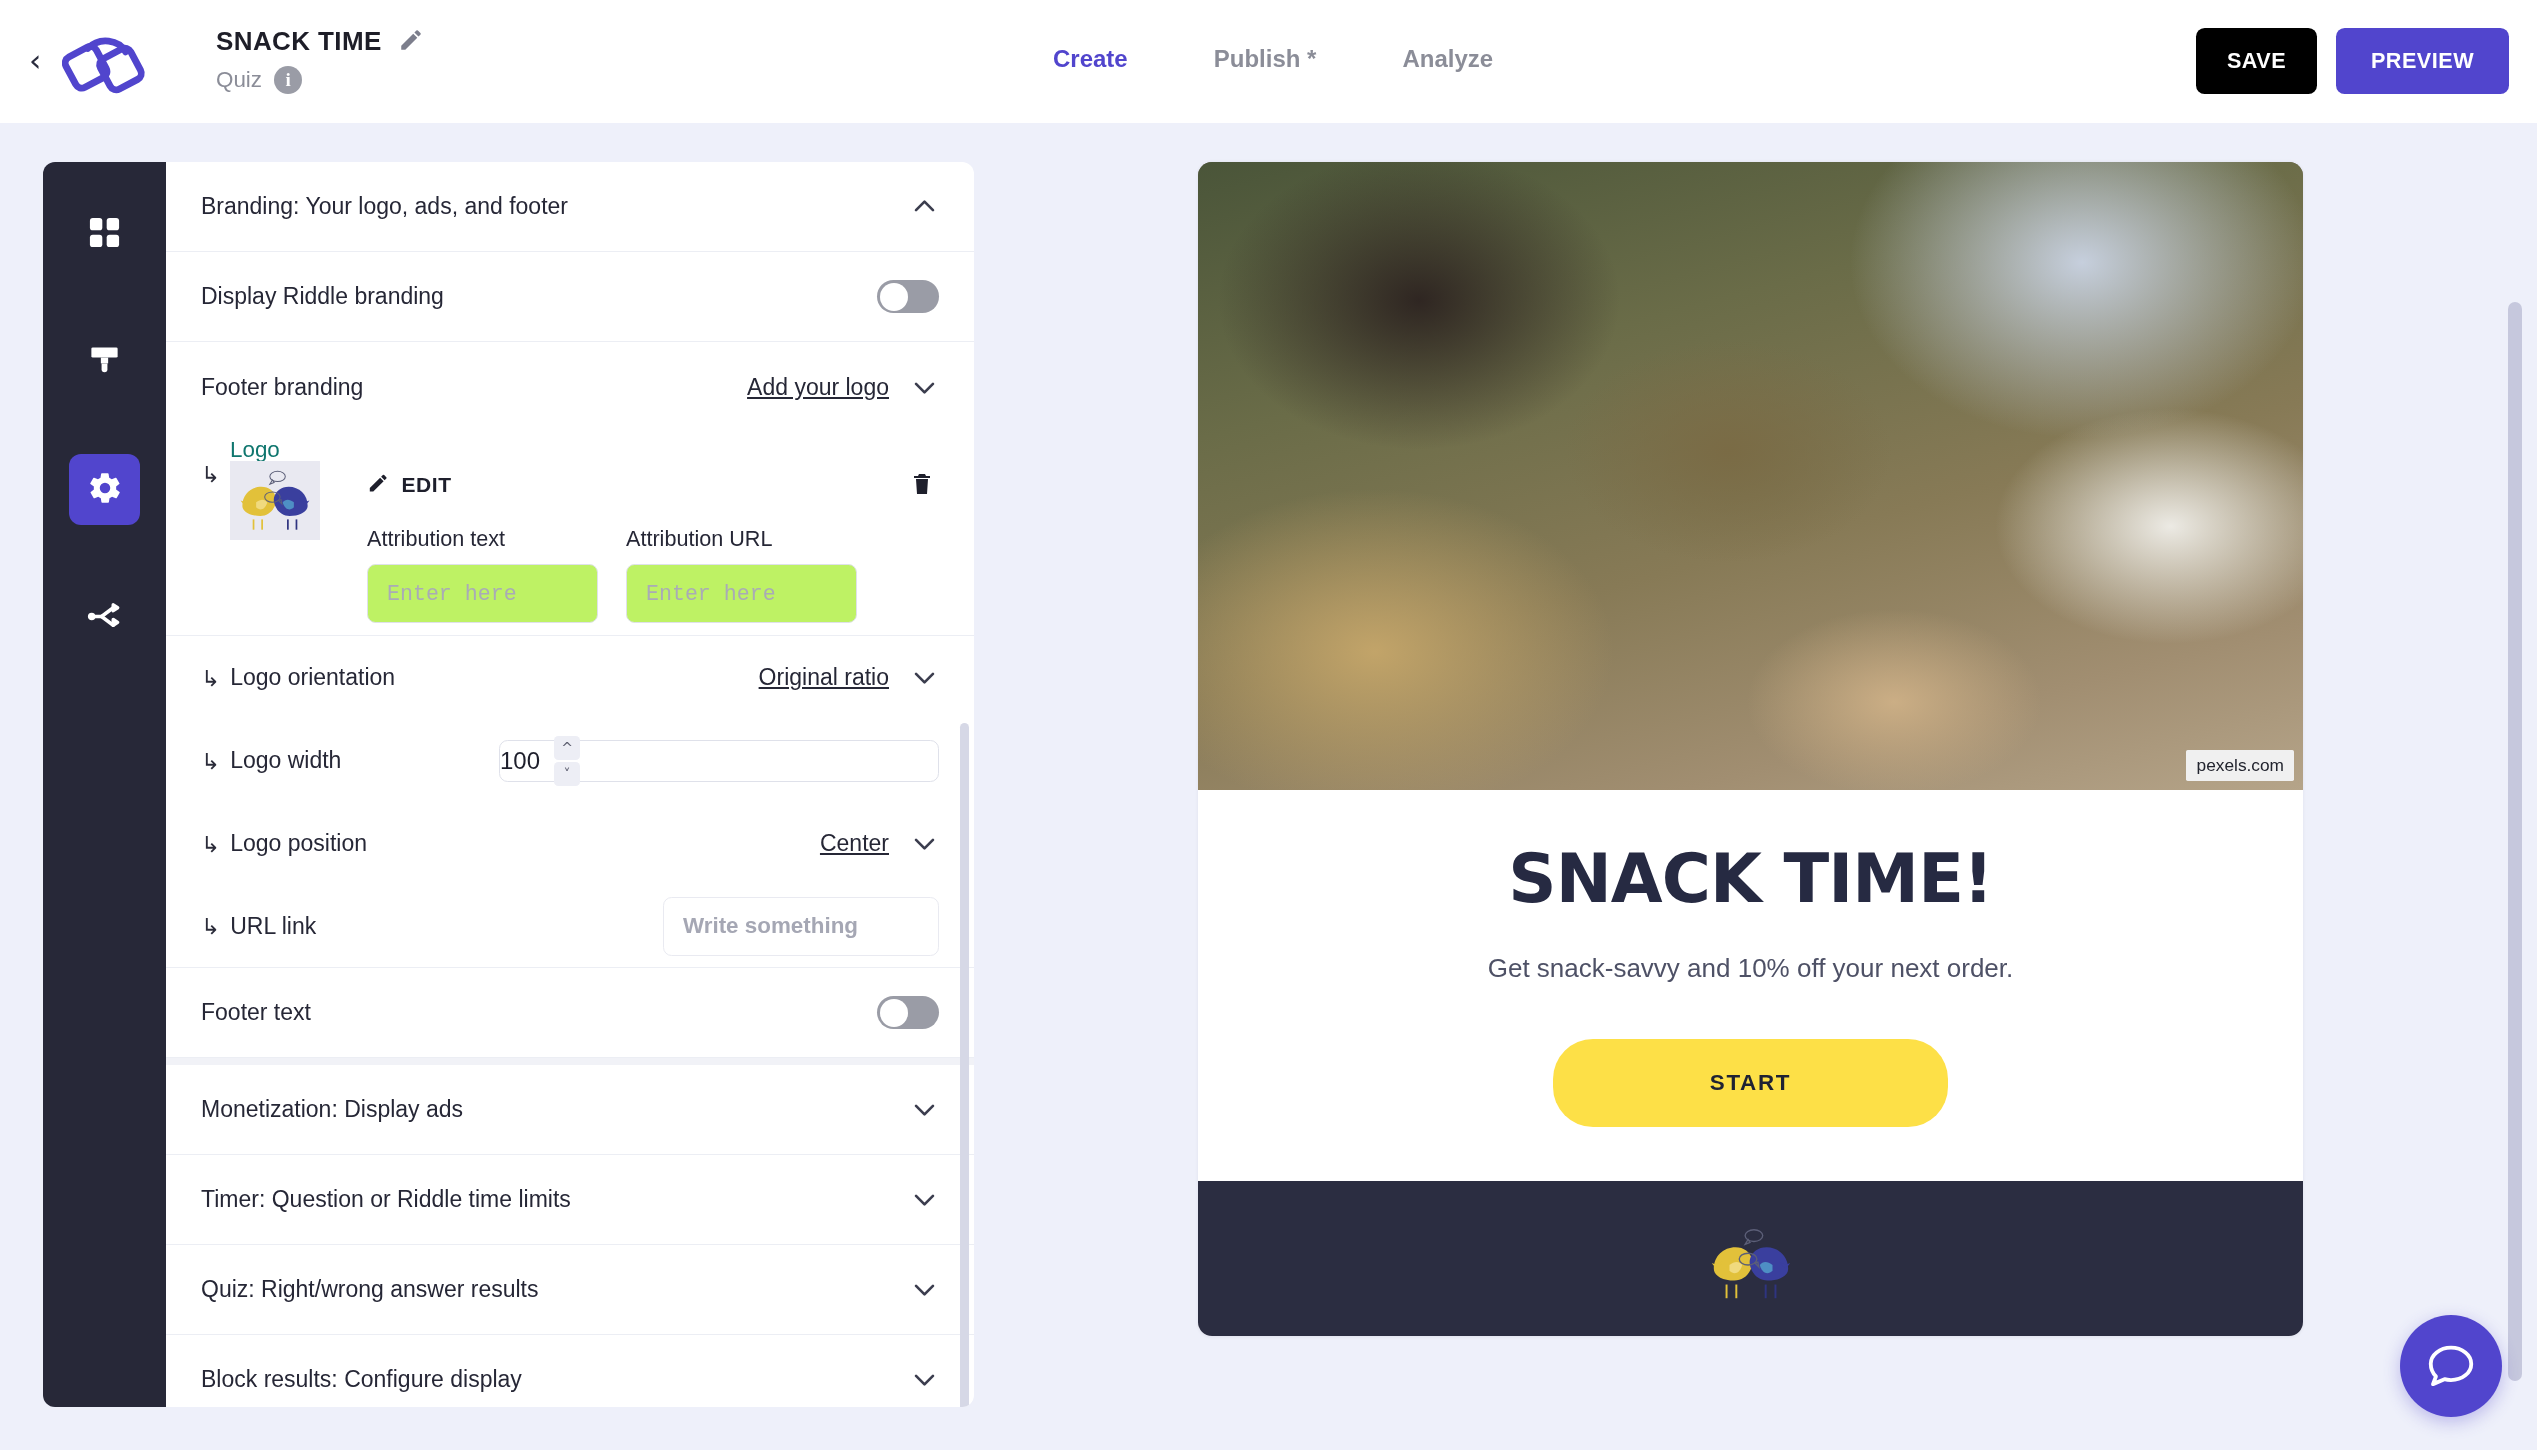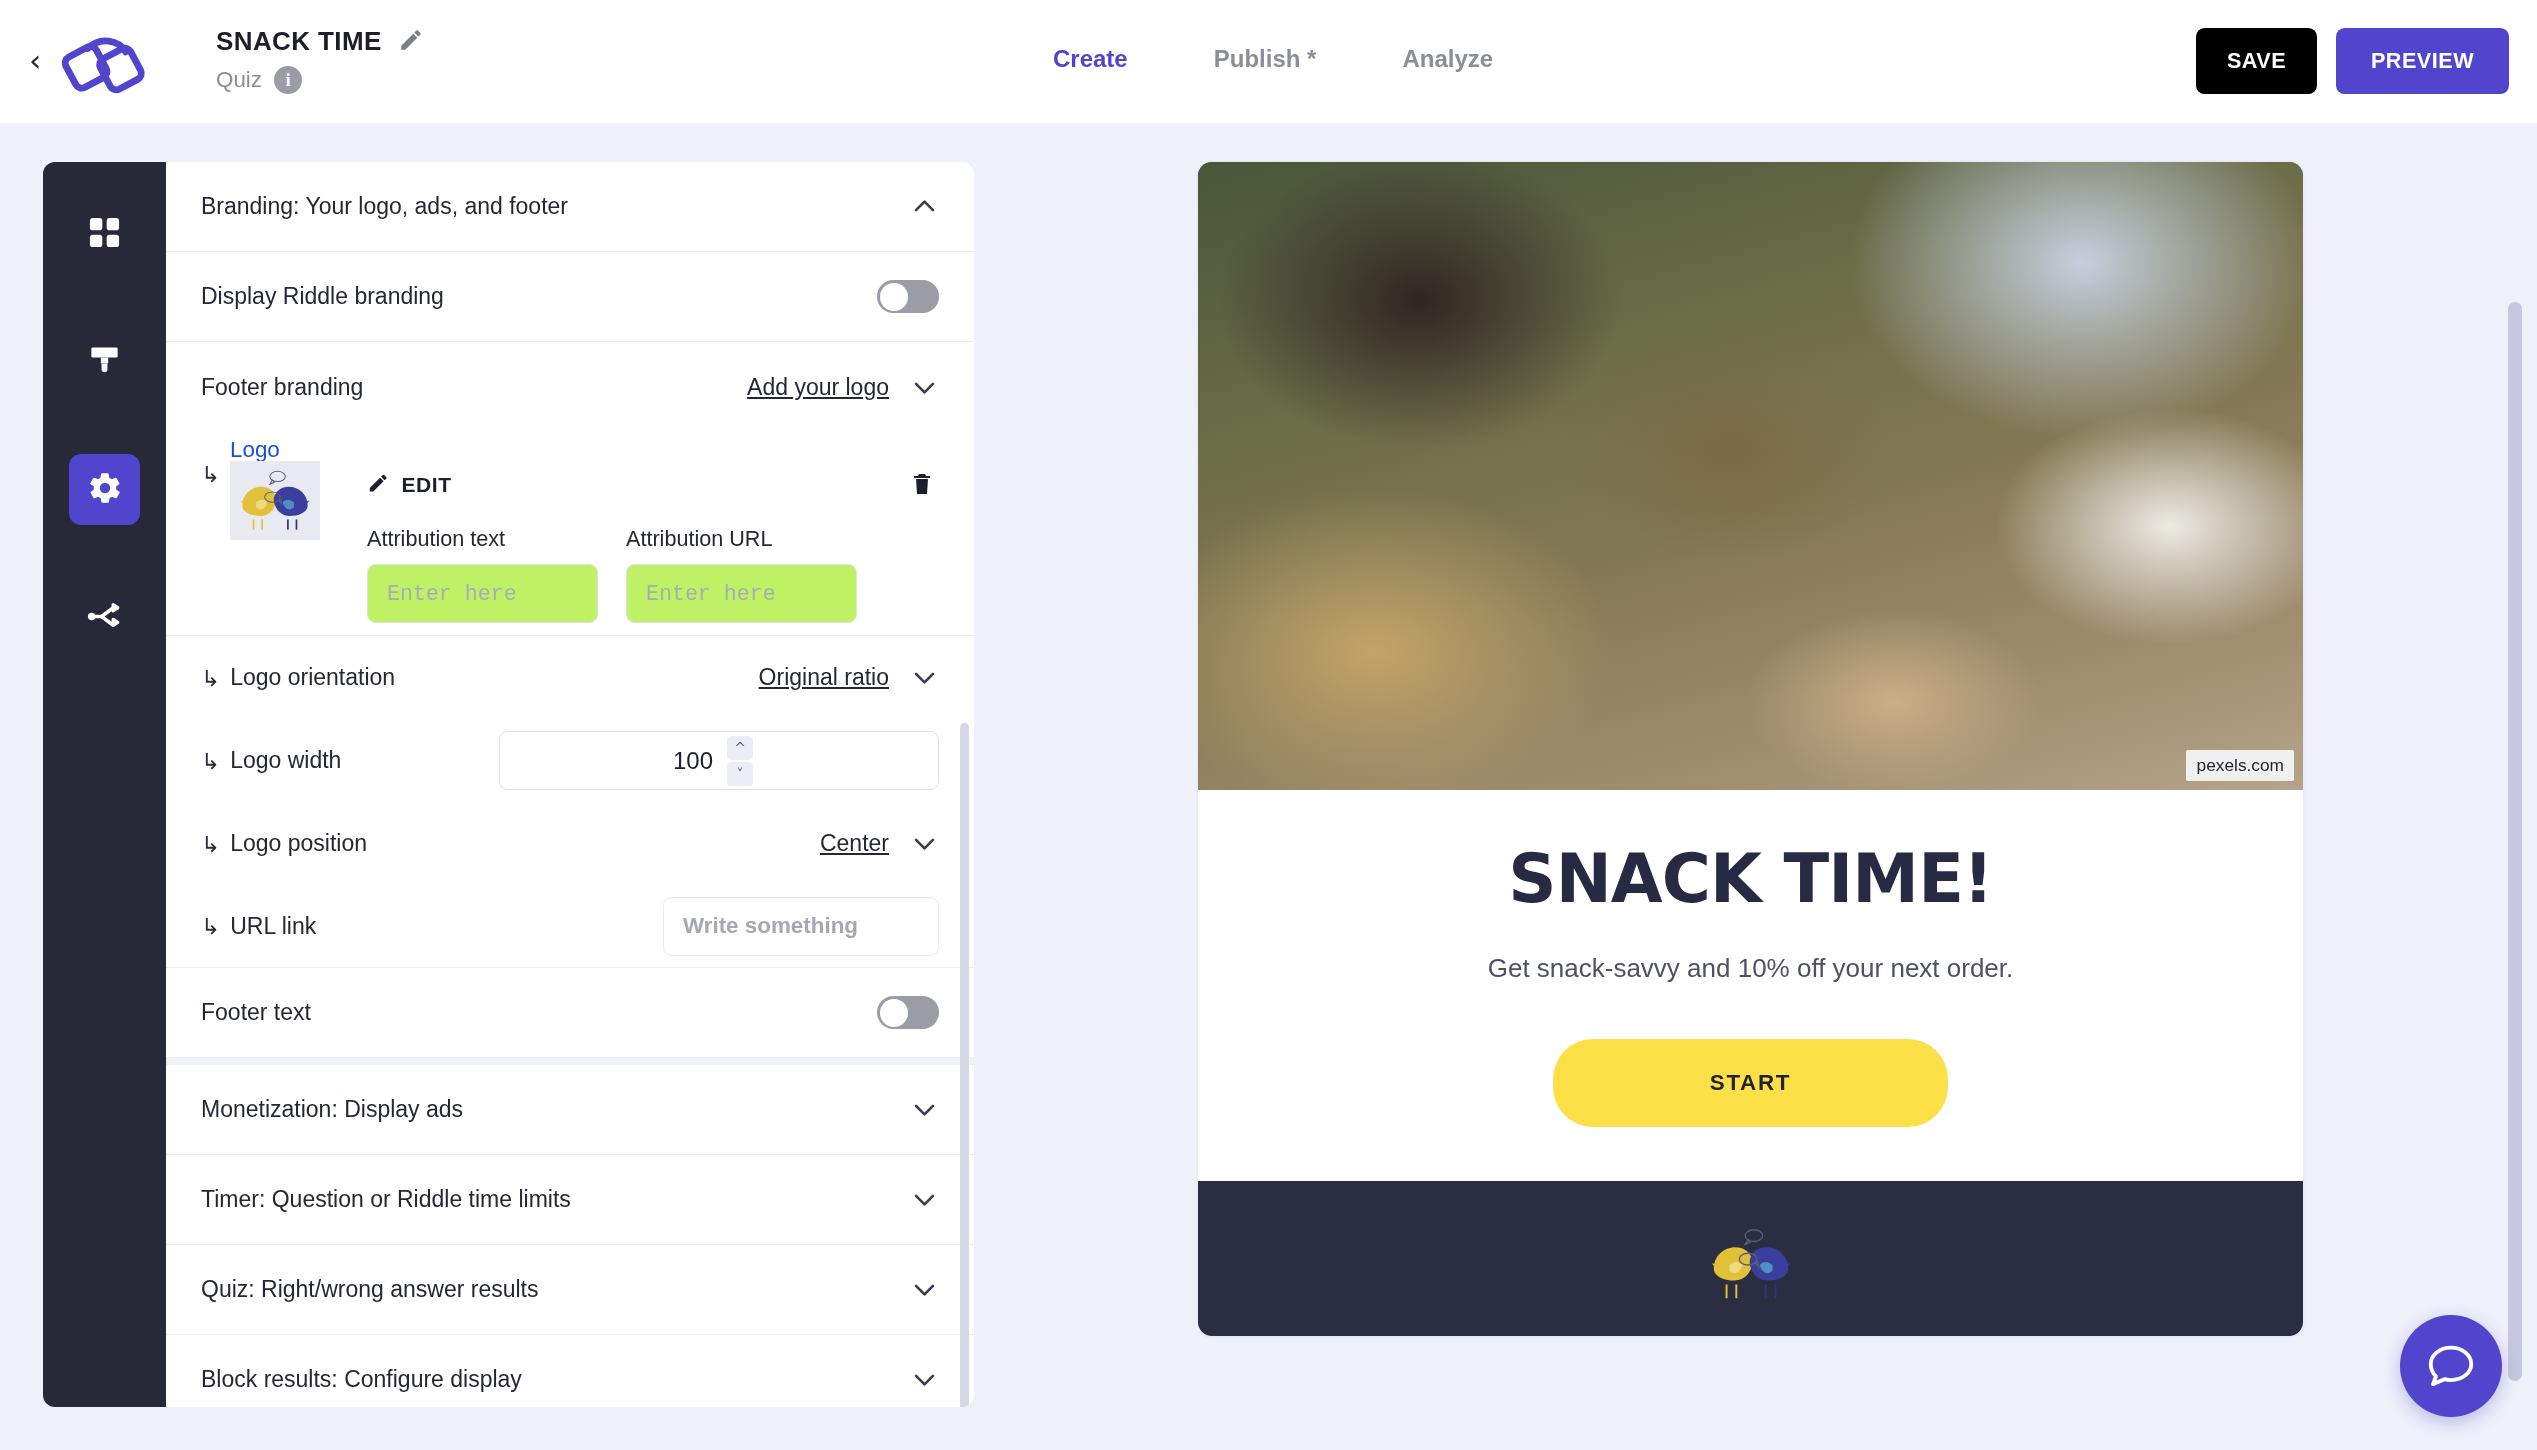--- a/index.html
+++ b/index.html
@@ -126,21 +126,21 @@
     position: absolute; top: 2.6px; left: 2.6px;
     width: 28px; height: 28px; border-radius: 50%; background: #ffffff;
   }
 
   .sub-block { padding: 0 35px 12px 35px; border-bottom: 1.7px solid #eceef4; }
   .sub-label-row { display: flex; align-items: flex-start; gap: 0; }
   .arrow-turn {
     width: 29px; color: #2b2c3a; font-size: 22.4px; flex: none;
     font-family: "DejaVu Sans", sans-serif; padding-top: 29px;
   }
-  .logo-caption { font-size: 22.4px; color: #1d4ed8; padding-top: 5.2px; }
+  .logo-caption { font-size: 22.4px; color: #0f766e; padding-top: 5.2px; }
 
   .logo-area { display: flex; align-items: flex-start; gap: 0; margin-top: 3.5px; }
   .logo-thumb {
     width: 90px; height: 79px; background: #e9e9f1; flex: none;
     margin-left: 29px; position: relative; overflow: hidden;
   }
   .logo-right { flex: 1; margin-left: 47px; }
   .edit-row { display: flex; align-items: center; justify-content: space-between; height: 48px; }
   .edit-btn { display: flex; align-items: center; gap: 12px; cursor: pointer; }
   .edit-label { font-size: 21px; font-weight: bold; color: #1e1f2c; letter-spacing: 0.6px; }
@@ -158,22 +158,22 @@
 
   .indent-row {
     padding: 0 35px; height: 83px;
     display: flex; align-items: center; justify-content: space-between;
   }
   .indent-label { display: flex; align-items: center; gap: 10.4px; }
   .indent-arrow { color: #2b2c3a; font-size: 22.4px; font-family: "DejaVu Sans", sans-serif; }
   .indent-text { font-size: 23px; color: #262736; }
 
   .num-wrap {
-    width: 440px; height: 59px; border: 1.7px solid #dfe1ea; border-radius: 8.6px;
-    display: flex; align-items: center; justify-content: center;
+    width: 440px; height: 42px; border: 1.7px solid #dfe1ea; border-radius: 8.6px;
+    display: flex; align-items: center; justify-content: flex-start;
     padding-right: 12px; background: #fff;
   }
   .num-val { font-size: 24px; color: #1e1f2c; margin-right: 14px; }
   .spin { display: flex; flex-direction: column; gap: 1.7px; }
   .spin div {
     width: 26px; height: 24px; background: #edeef5; border-radius: 4.3px;
     display: flex; align-items: center; justify-content: center;
     font-size: 14px; color: #5b5d6e; cursor: pointer;
     font-family: "DejaVu Sans", sans-serif;
   }

